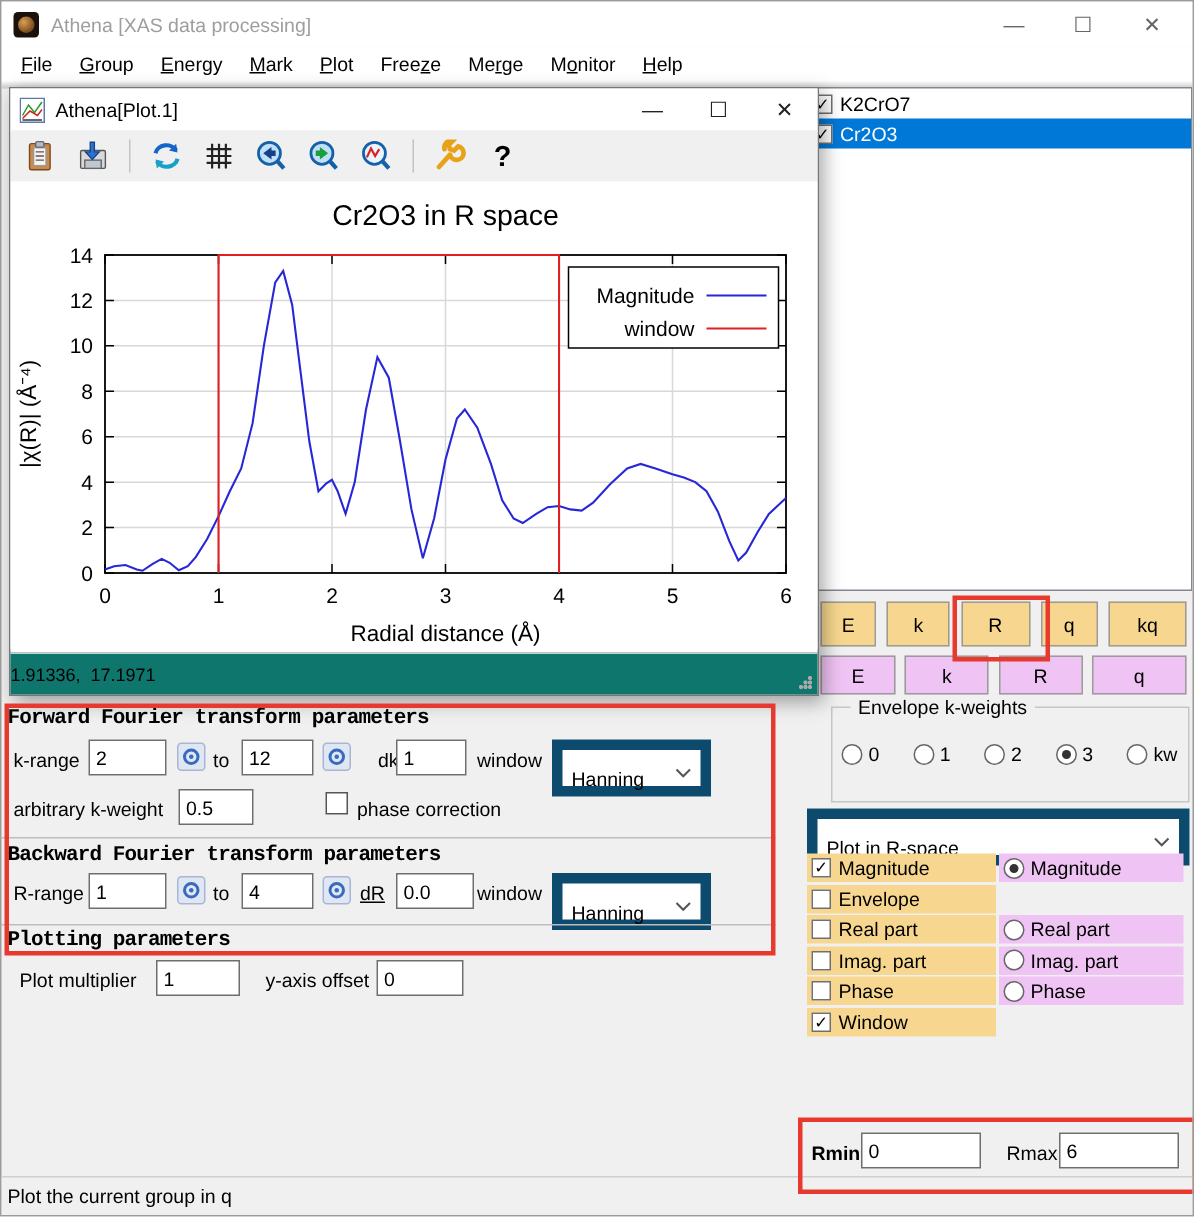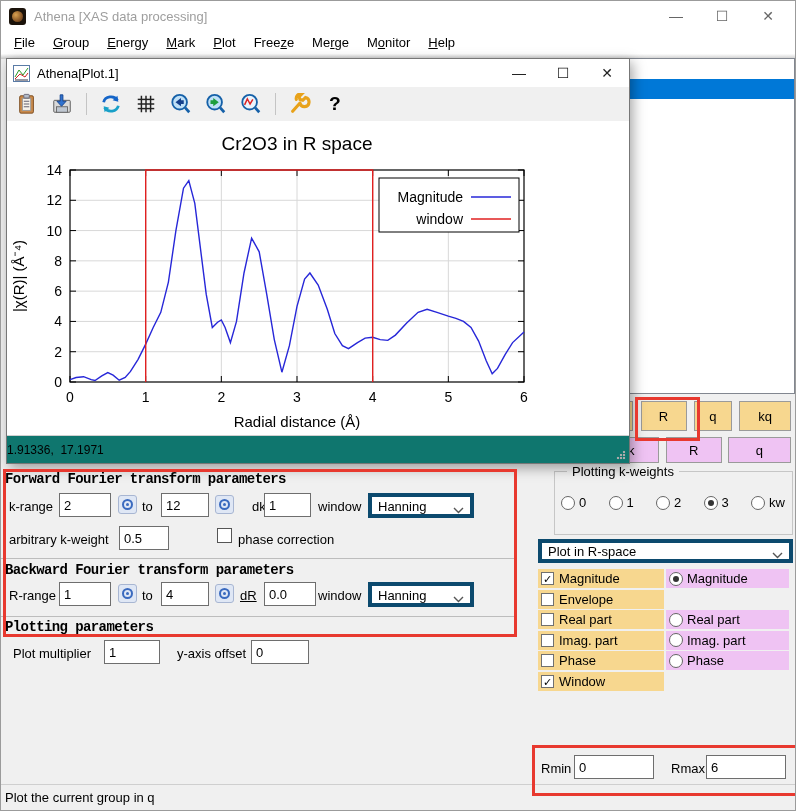--- a/index.html
+++ b/index.html
@@ -22,37 +22,37 @@
   .pbrow{position:absolute;left:546px;width:244px;display:flex;justify-content:space-between;}
   .pbtn{border:1px solid #9a9a9a;font-size:13px;font-family:"Liberation Sans",sans-serif;display:flex;align-items:center;justify-content:center;padding:0;}
   .pbtn.tan{background:#f7d78f;}
   .pbtn.plum{background:#efc3f3;}
   .kwbox{position:absolute;left:553px;top:470px;width:237px;height:62px;border:1px solid #c6c6c6;}
   .kwtitle{position:absolute;left:566px;top:463px;background:#f0f0f0;padding:0 5px;font-size:13px;}
   .kwrow{position:absolute;left:560px;top:494px;width:224px;display:flex;justify-content:space-between;font-size:13px;}
   .kwopt{display:flex;align-items:center;gap:4px;}
   .rb{width:14px;height:14px;border:1px solid #666;border-radius:50%;background:#fff;position:relative;box-sizing:border-box;flex:none;}
   .rb.on::after{content:'';position:absolute;inset:3px;background:#333;border-radius:50%;}
-  .combo{position:absolute;display:flex;align-items:flex-end;justify-content:space-between;background:#fff;border:4px solid #0c4a6e;padding:0 6px;font-size:13px;box-sizing:border-box;}
+  .combo{position:absolute;display:flex;align-items:flex-start;justify-content:space-between;background:#fff;border:7px solid #0c4a6e;padding:12px 6px;font-size:13px;box-sizing:border-box;}
   .optrow{height:19px;margin-bottom:1.5px;background:#f7d78f;display:flex;align-items:center;padding-left:3px;font-size:13px;box-sizing:border-box;}
   .optrow.purple{position:absolute;left:0;width:123px;margin:0;background:#efc3f3;}
   .optbox-left{position:absolute;left:537px;top:568px;width:126px;}
   .optbox-right{position:absolute;left:665px;top:568px;width:123px;height:125px;}
   .field-label{position:absolute;font-size:13px;white-space:nowrap;}
   .tinput{position:absolute;border:1px solid #6e6e6e;background:#fff;font-size:13px;font-family:"Liberation Sans",sans-serif;padding:0 0 0 4px;box-sizing:border-box;height:24px;}
   .statusline{position:absolute;left:0;top:783px;right:0;height:28px;border-top:1px solid #cfcfcf;background:#f0f0f0;font-size:13px;padding:5px 0 0 4px;box-sizing:border-box;}
   
   .sechead{position:absolute;font-family:"Liberation Mono",monospace;font-weight:bold;font-size:14px;letter-spacing:-0.6px;white-space:nowrap;}
   .sep{position:absolute;left:0;width:516px;border-top:1px solid #bdbdbd;}
   .pip{position:absolute;width:19px;height:19px;background:#dfe7f5;border:1px solid #a8b6d2;border-radius:3px;display:flex;align-items:center;justify-content:center;box-sizing:border-box;}
   .pipring{width:11px;height:11px;border:2px solid #3a6abf;border-radius:50%;position:relative;box-sizing:border-box;}
   .pipring::after{content:'';position:absolute;inset:2px;background:#3a6abf;border-radius:50%;}
   .cbsq{position:absolute;width:15px;height:15px;background:#fff;border:1px solid #555;box-sizing:border-box;font-size:12px;line-height:13px;text-align:center;}
   
-  .plotwin{position:absolute;left:5px;top:57px;width:624px;height:406px;background:#fff;border:1px solid #777;
+  .plotwin{position:absolute;left:5px;top:57px;width:540px;height:406px;background:#fff;border:1px solid #777;
     box-shadow:3px 4px 12px rgba(0,0,0,0.35);box-sizing:border-box;}
   .ptitlebar{position:absolute;left:0;top:0;right:0;height:28px;background:#fff;display:flex;align-items:center;border-bottom:1px solid #eee;}
   .ptitle{font-size:13px;margin-left:7px;}
   .pctl{width:44px;height:28px;display:flex;align-items:center;justify-content:center;color:#222;font-size:14px;}
   .ptoolbar{position:absolute;left:0;top:28px;right:0;height:34px;background:#f0f0f0;display:flex;align-items:center;gap:13px;padding-left:9px;}
   .ticon{width:22px;height:22px;flex:none;}
   .tsep{width:1px;height:22px;background:#c4c4c4;flex:none;}
   .chartwrap{position:absolute;left:0;top:62px;width:538px;height:312px;background:#fff;}
   .pstatus{position:absolute;left:0;bottom:0;right:0;height:28px;background:#0f766e;border-top:1px solid #d0d0d0;font-size:12px;padding:7px 0 0 0;box-sizing:border-box;}
   .grip{position:absolute;right:3px;bottom:3px;width:10px;height:10px;
@@ -110,21 +110,21 @@
       <button class="pbtn tan" style="width: 52px;">kq</button>
     </div>
   <div class="pbrow" style="top:436px;height:26px;">
       <button class="pbtn plum" style="width: 50px;">E</button>
       <button class="pbtn plum" style="width: 56px;">k</button>
       <button class="pbtn plum" style="width: 56px;">R</button>
       <button class="pbtn plum" style="width: 63px;">q</button>
     </div>
 
   <div class="kwbox"></div>
-  <div class="kwtitle">Plotting k-weights</div>
+  <div class="kwtitle">Envelope k-weights</div>
   <div class="kwrow">
       <span class="kwopt">
         <span class="rb"></span>
         <span>0</span>
       </span>
       <span class="kwopt">
         <span class="rb"></span>
         <span>1</span>
       </span>
       <span class="kwopt">
@@ -186,21 +186,21 @@
       <div class="optrow purple" style="top: 61.5px; height: 19px;">
         <span class="rb" style="margin-right: 4px;"></span>
         <span>Imag. part</span>
       </div>
       <div class="optrow purple" style="top: 82px; height: 19px;">
         <span class="rb" style="margin-right: 4px;"></span>
         <span>Phase</span>
       </div>
     </div>
 
-  <span class="field-label" style="left:540px;top:760px;">Rmin</span>
+  <span class="field-label" style="left:540px;top:760px;font-weight:bold;">Rmin</span>
   <input class="tinput" style="left: 573px; top: 754px; width: 80px;" value="0">
   <span class="field-label" style="left:670px;top:760px;">Rmax</span>
   <input class="tinput" style="left: 705px; top: 754px; width: 80px;" value="6">
 
   <div class="statusline">Plot the current group in q</div>
 
   <div class="sechead" style="left:4px;top:470px;">Forward Fourier transform parameters</div>
 
   <span class="field-label" style="left:8px;top:498px;">k-range</span>
   <input class="tinput" style="left: 58px; top: 492px; width: 52px;" value="2">

